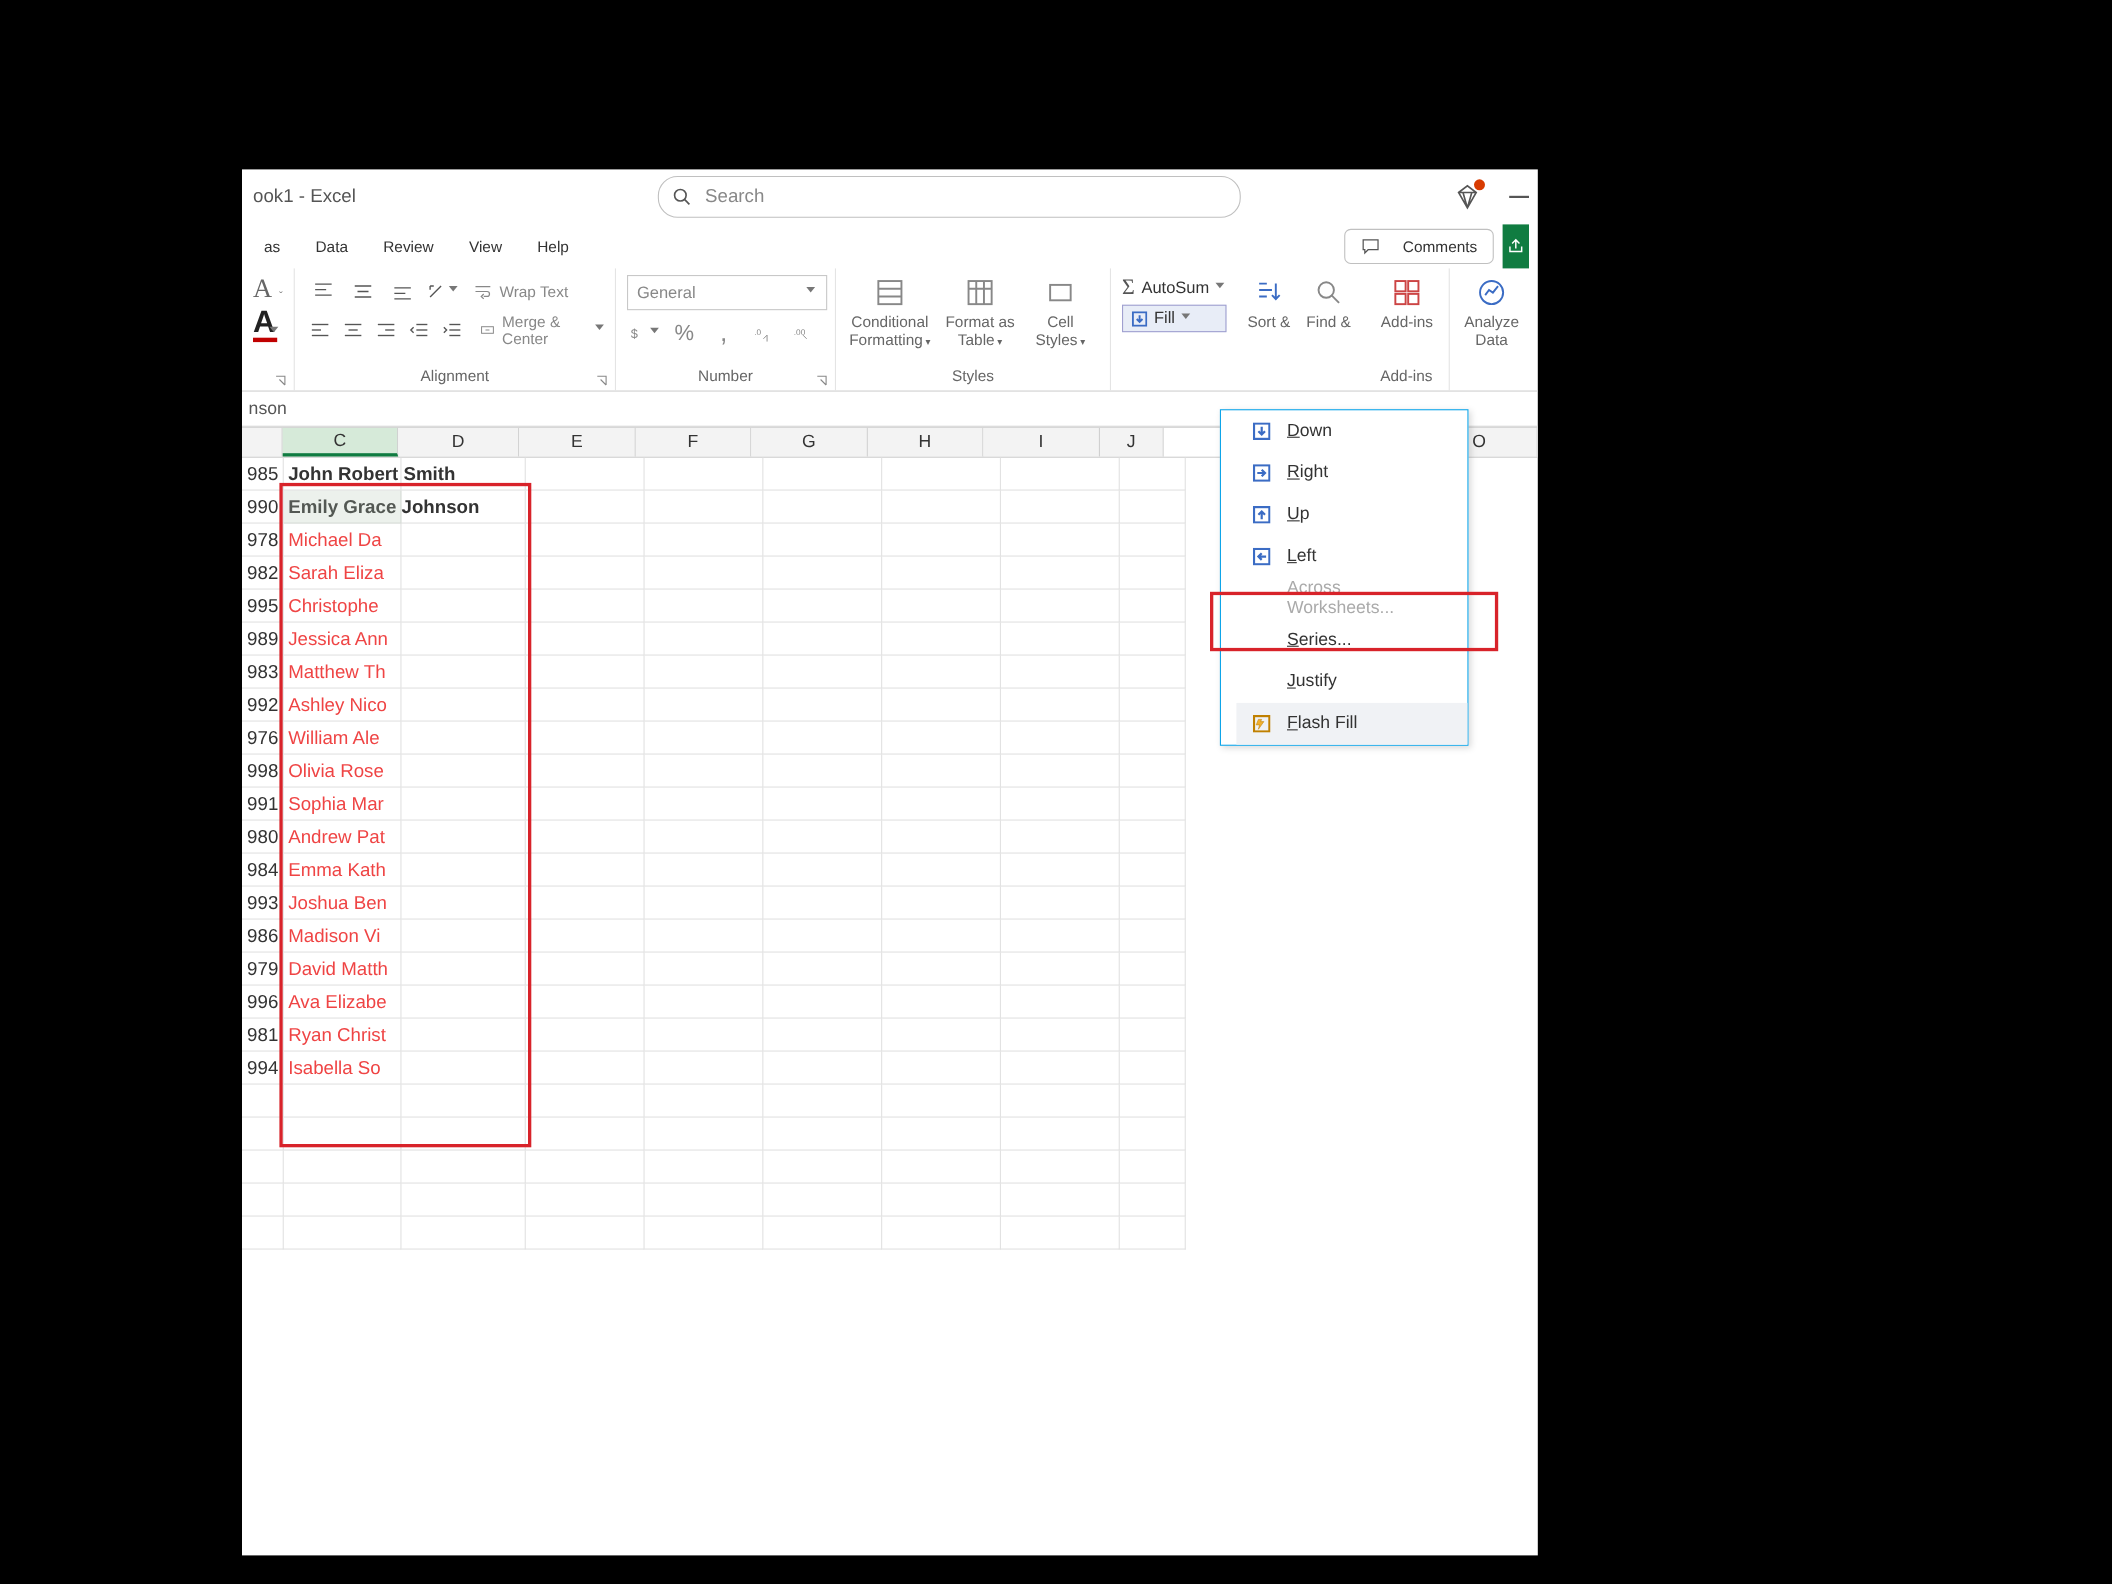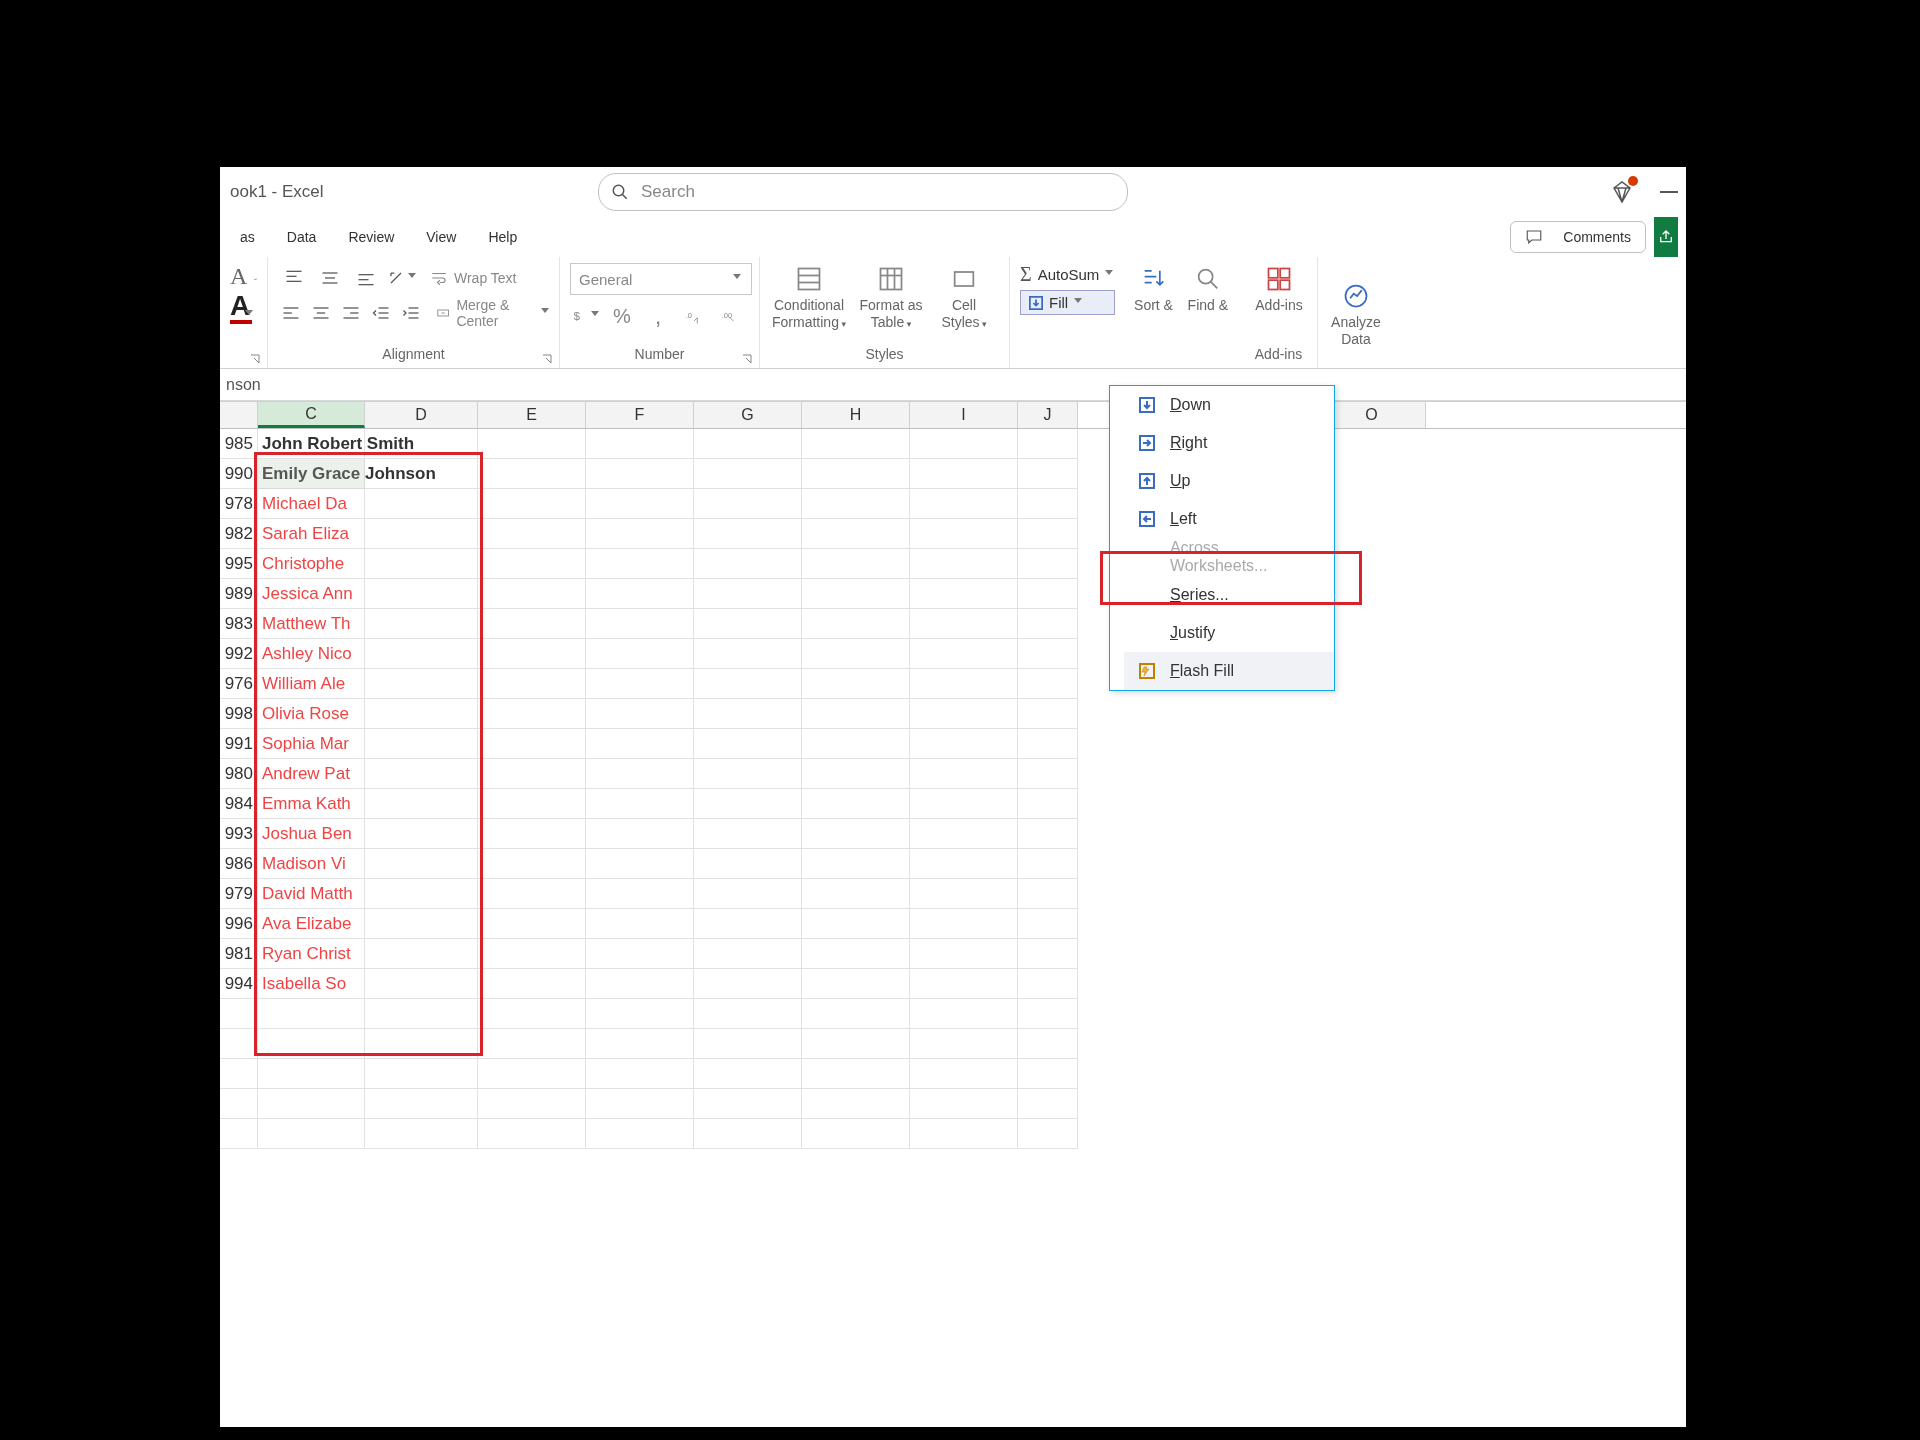--- a/index.html
+++ b/index.html
@@ -9,22 +9,22 @@
   height: 1440px;
   font-family: "Segoe UI", Tahoma, sans-serif;
   font-size: 14px;
   color: #333;
   overflow: hidden;
   position: relative;
 }
 .app-window {
   position: absolute;
   left: 220px;
-  top: 167px;
-  width: 1466px;
+  top: 154px;
+  width: 1178px;
   height: 1260px;
   background: #ffffff;
   overflow: hidden;
 }
 .title-bar {
   height: 50px;
   display: flex;
   align-items: center;
   padding: 0 10px;
   position: relative;
@@ -608,21 +608,21 @@
             <rect x="3" y="3" width="8" height="8"></rect>
             <rect x="13" y="3" width="8" height="8"></rect>
             <rect x="3" y="13" width="8" height="8"></rect>
             <rect x="13" y="13" width="8" height="8"></rect>
           </svg>
         <span class="lbl">Add-ins</span>
       </div>
       <div class="group-label">Add-ins</div>
     </div>
 
-    <div class="ribbon-group" style="width:60px;border-right:none;justify-content:center;">
+    <div class="ribbon-group" style="width:60px;border-right:none;">
       <div class="ribbon-large-btn" style="width:56px;">
         <svg viewBox="0 0 24 24" style="stroke:#3b6cc4;">
             <circle cx="12" cy="12" r="9"></circle>
             <path d="M7 14l3-4 3 2 4-5"></path>
           </svg>
         <span class="lbl">Analyze<br>Data</span>
       </div>
     </div>
 
     <div class="fill-menu">

